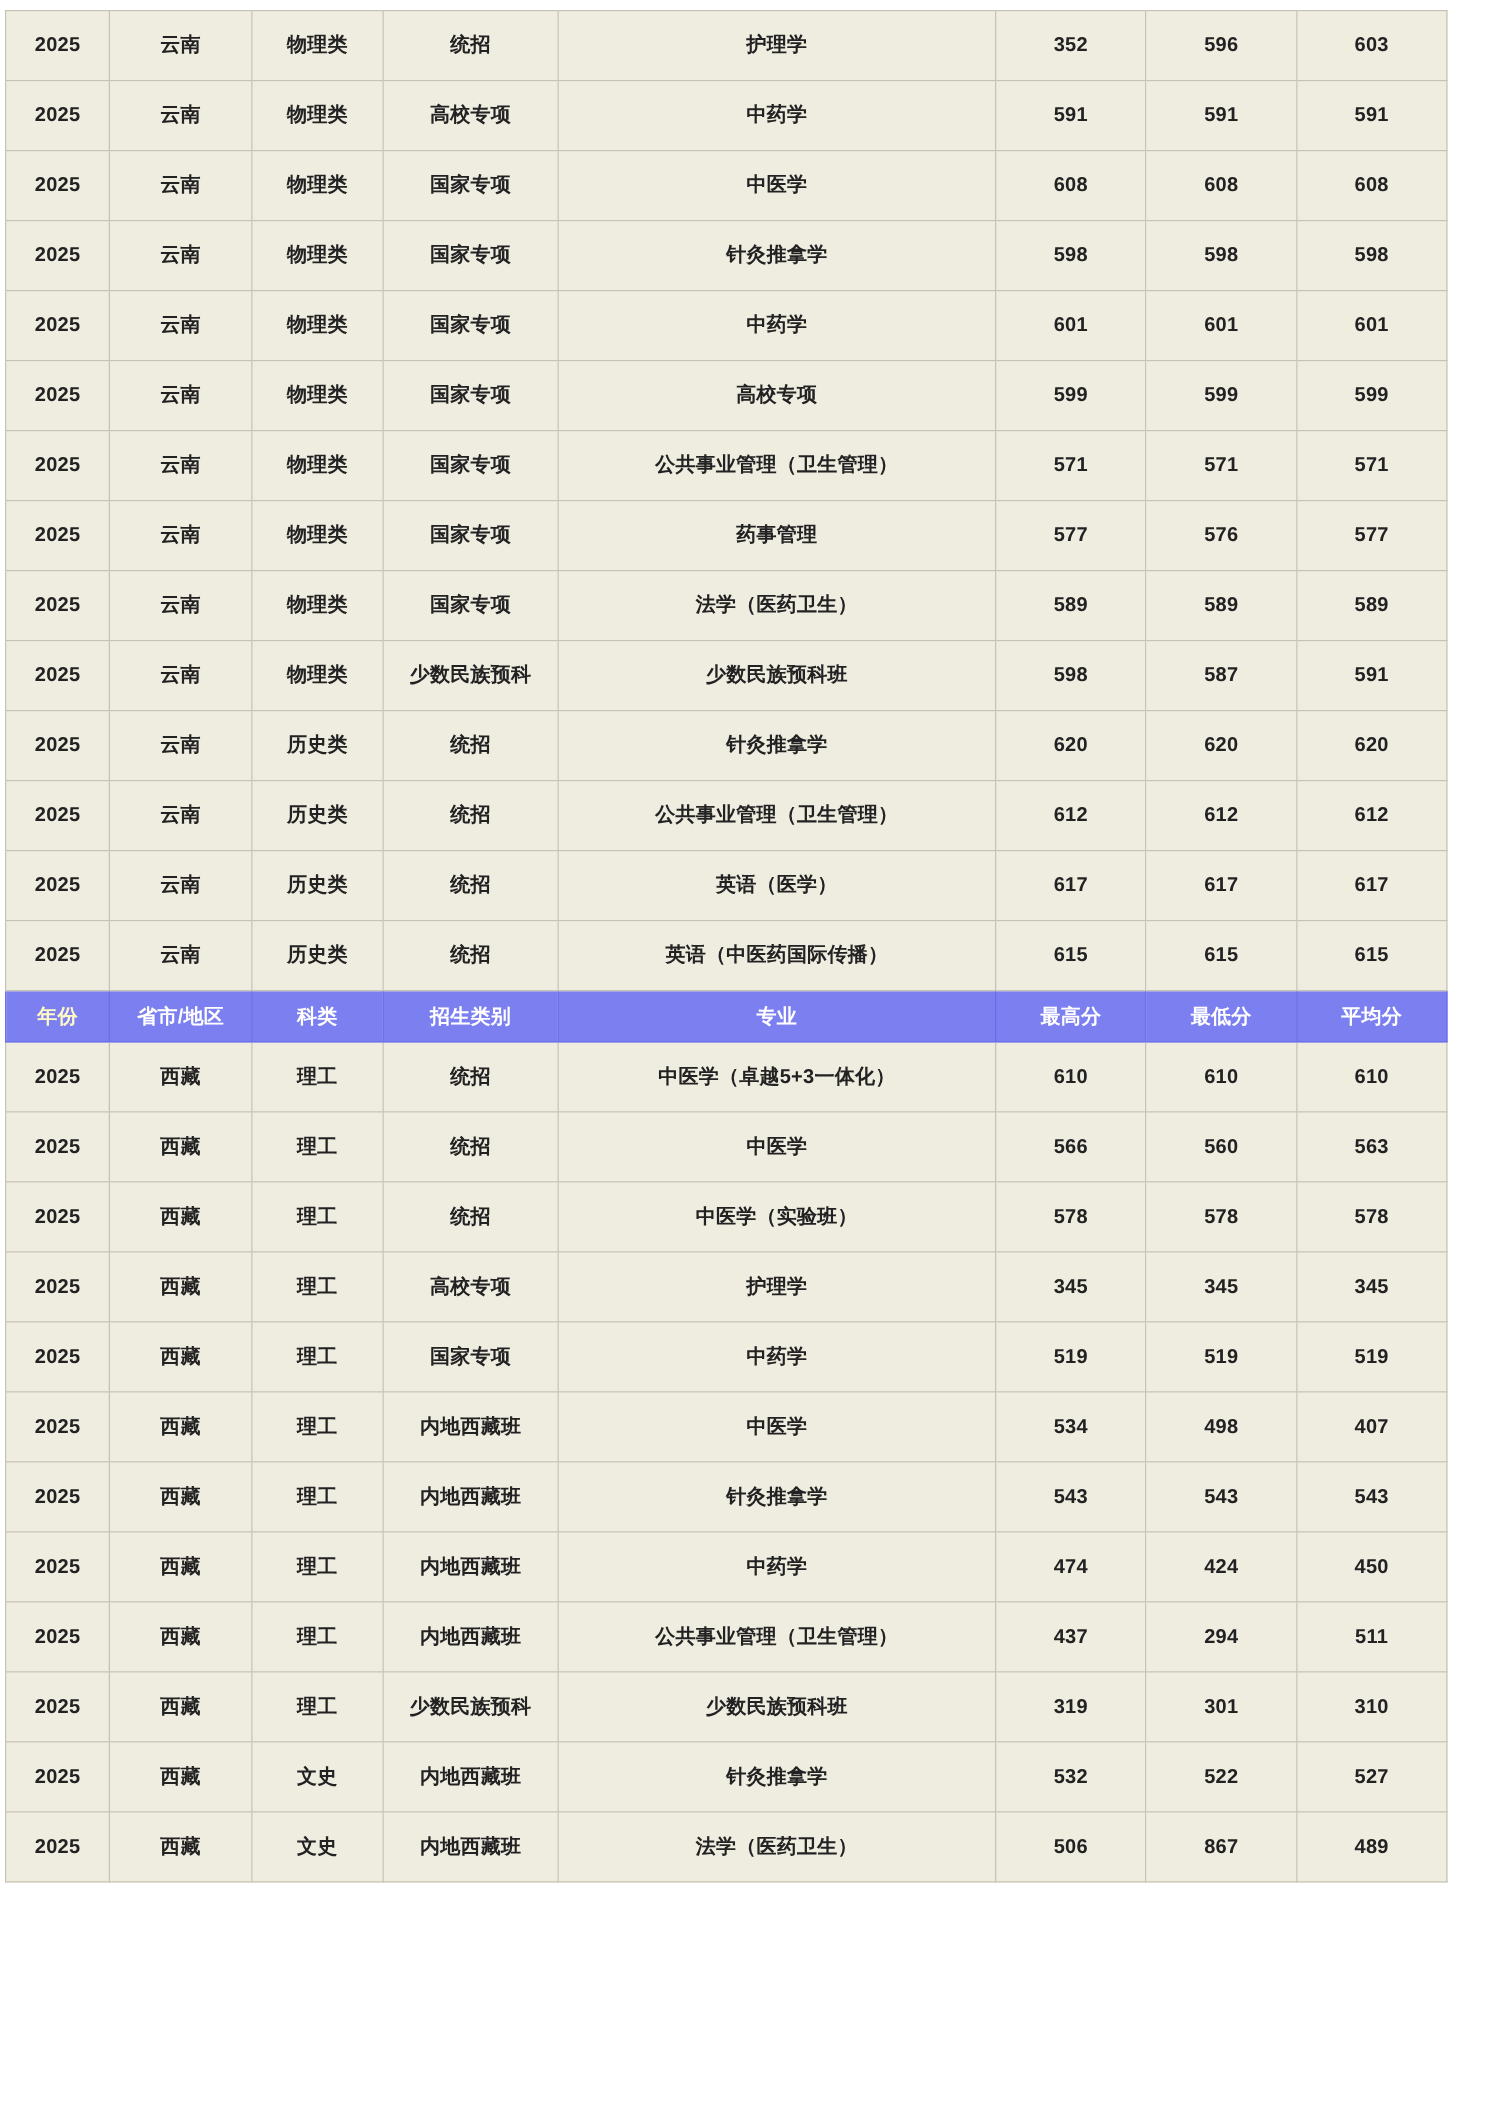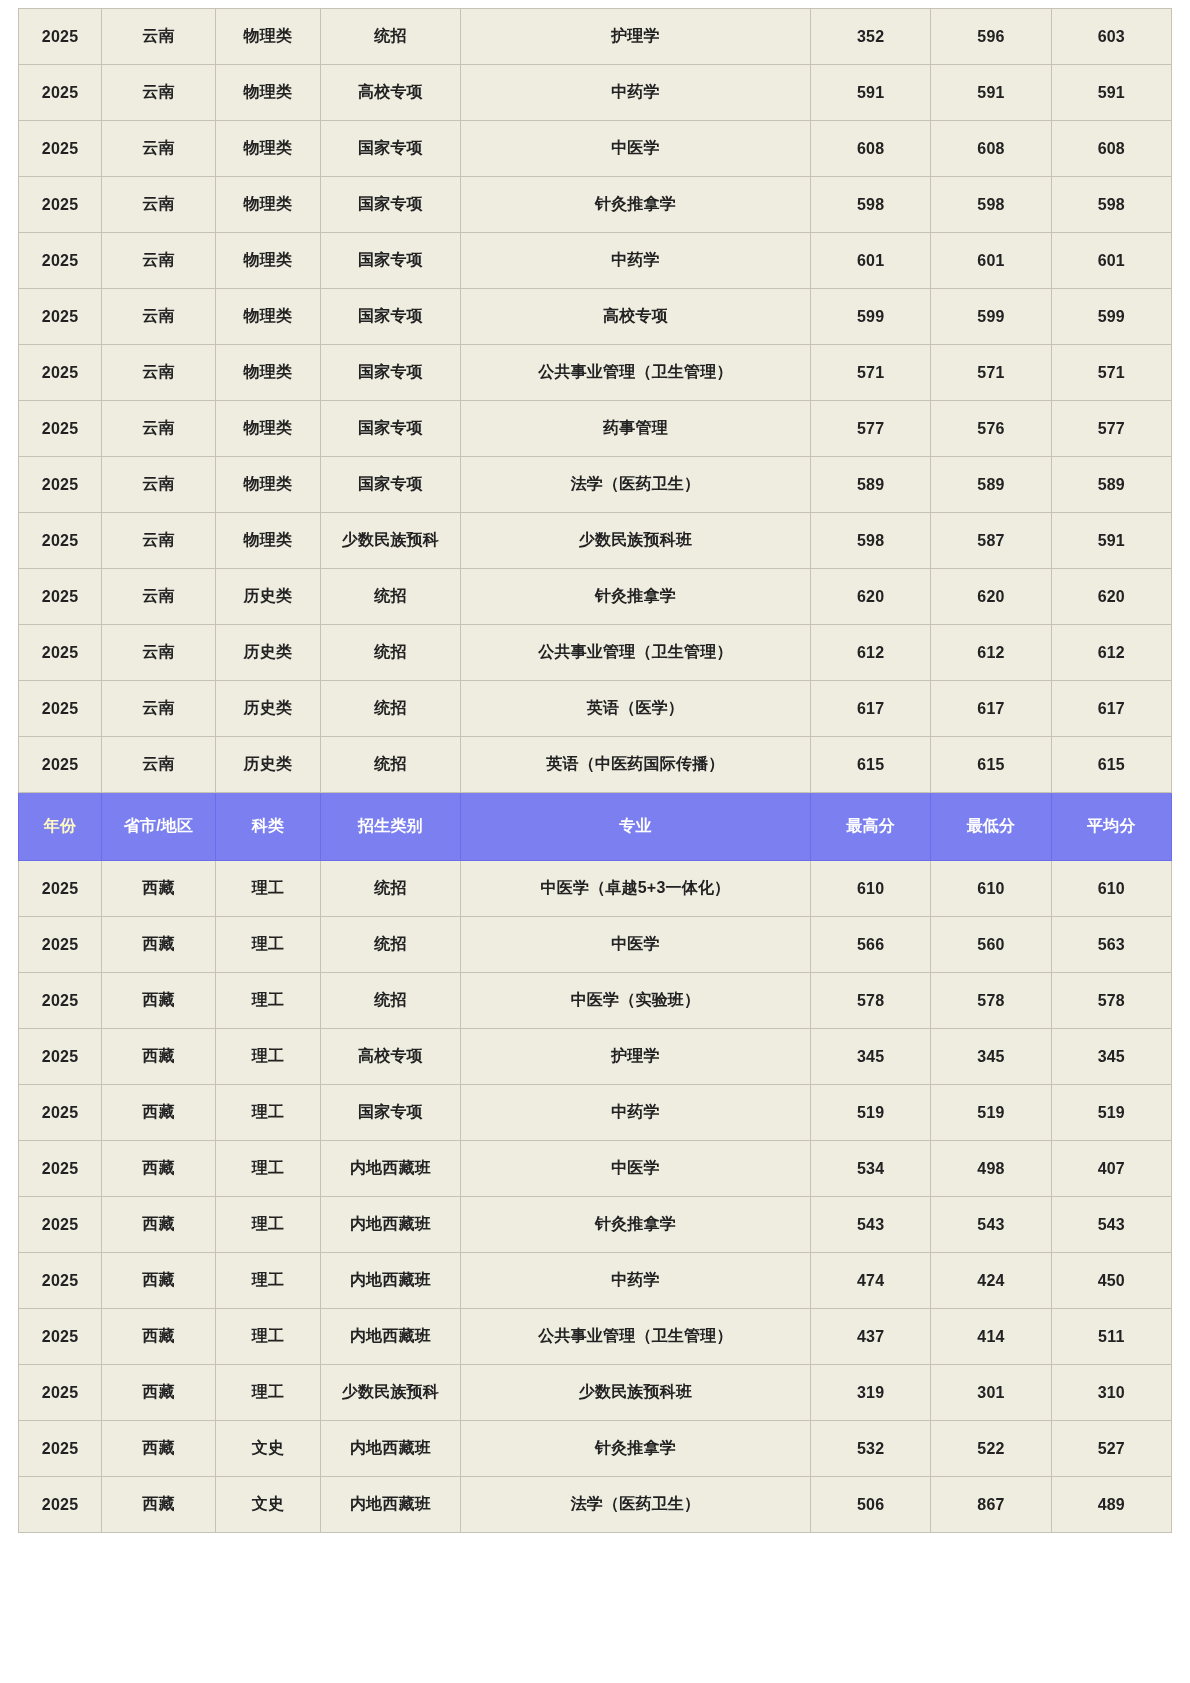--- a/index.html
+++ b/index.html
@@ -7,21 +7,21 @@
     padding: 0;
     background: #ffffff;
   }
   body {
     width: 1190px;
     font-family: "Liberation Sans", "DejaVu Sans", sans-serif;
   }
   .sheet {
     width: 1190px;
     box-sizing: border-box;
-    padding: 8px 18px 8px 18px;
+    padding: 8px 18px 8px 4px;
   }
   table.score-table {
     border-collapse: collapse;
     width: 1154px;
     table-layout: fixed;
   }
   table.score-table col.c-year    { width: 76px; }
   table.score-table col.c-region  { width: 104px; }
   table.score-table col.c-subject { width: 96px; }
   table.score-table col.c-type    { width: 128px; }
@@ -42,21 +42,21 @@
     padding: 2px 4px;
     box-sizing: border-box;
     letter-spacing: 0.2px;
   }
   table.score-table tr.header-row th {
     background: #7b7ff0;
     color: #ffffff;
     border: 1px solid #6a6ee8;
     font-size: 16px;
     font-weight: bold;
-    height: 68px;
+    height: 41px;
   }
   table.score-table tr.header-row th.hdr-year {
     color: #fff9c4;
   }
   .num { font-variant-numeric: tabular-nums; }
 </style>
 </head>
 <body>
 
 <div class="sheet">
@@ -302,21 +302,21 @@
           <td class="num">424</td>
           <td class="num">450</td>
         </tr>
         <tr>
           <td class="num">2025</td>
           <td>西藏</td>
           <td>理工</td>
           <td>内地西藏班</td>
           <td>公共事业管理（卫生管理）</td>
           <td class="num">437</td>
-          <td class="num">414</td>
+          <td class="num">294</td>
           <td class="num">511</td>
         </tr>
         <tr>
           <td class="num">2025</td>
           <td>西藏</td>
           <td>理工</td>
           <td>少数民族预科</td>
           <td>少数民族预科班</td>
           <td class="num">319</td>
           <td class="num">301</td>

